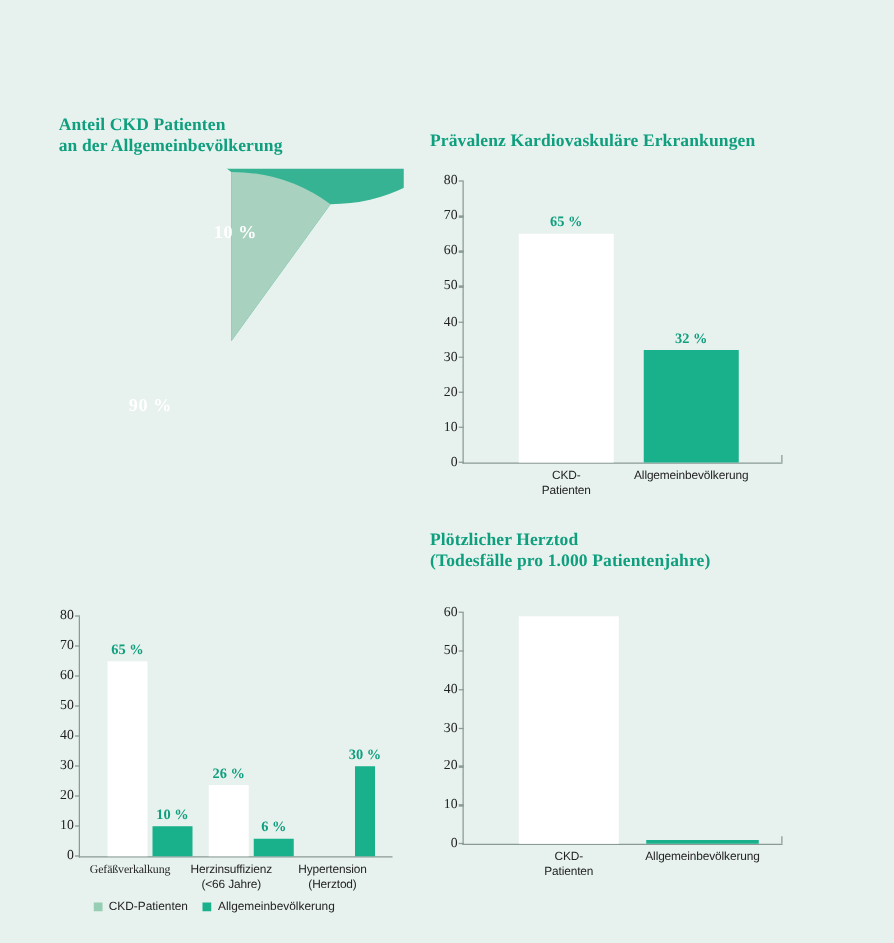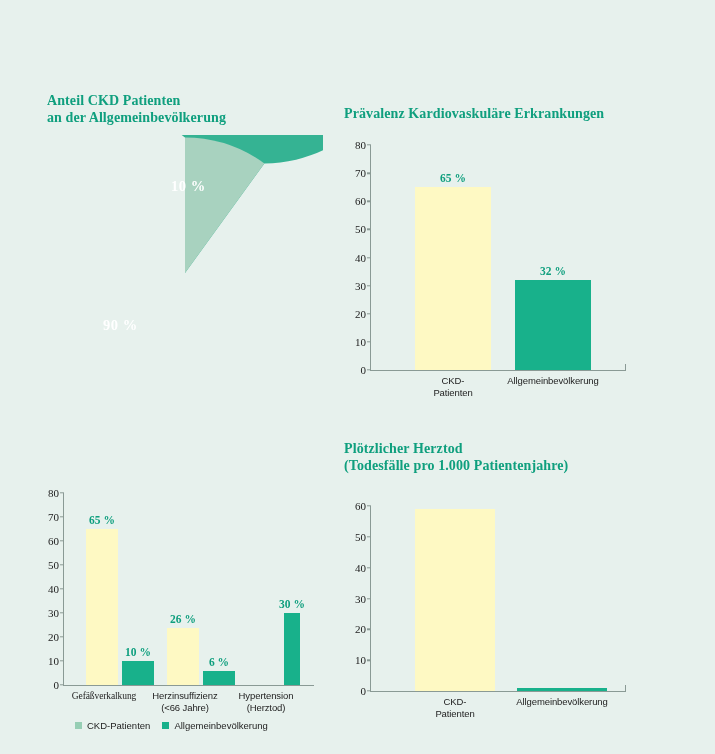--- a/index.html
+++ b/index.html
@@ -59,21 +59,21 @@
   }
   .ytickmark {
     position: absolute;
     right: 100%;
     width: 4px;
     height: 1.4px;
     background: #8a9a95;
     transform: translateY(-0.7px);
   }
   .bar { position: absolute; bottom: 0; }
-  .bar.light { background: #fef9c3; }
+  .bar.light { background: #ffffff; }
   .bar.dark  { background: #18b18b; }
   .bar-value {
     position: absolute;
     bottom: 100%;
     left: 50%;
     transform: translateX(-50%);
     margin-bottom: 3px;
     font-family: "Liberation Serif", serif;
     font-weight: bold;
     font-size: 11.5px;
@@ -224,21 +224,21 @@
       <span class="swatch light"></span>
       <span>CKD-Patienten</span>
     </span>
     <span class="legend-item">
       <span class="swatch dark"></span>
       <span>Allgemeinbevölkerung</span>
     </span>
   </div>
 </div>
 
-<div class="panel chart" id="death-panel" style="left:344px; top:440px; width:300px; height:300px;">
+<div class="panel chart" id="death-panel" style="left:344px; top:424px; width:300px; height:300px;">
   <div class="panel-title">Plötzlicher Herztod
 (Todesfälle pro 1.000 Patientenjahre)</div>
 
   <div class="plot" style="left:26px; top:66px; width:255px; height:185px;">
 
     <span class="ytickmark" style="top:0px;"></span>
     <span class="ytick" style="top:0px;">60</span>
     <span class="ytickmark" style="top:30.83px;"></span>
     <span class="ytick" style="top:30.83px;">50</span>
     <span class="ytickmark" style="top:61.67px;"></span>

